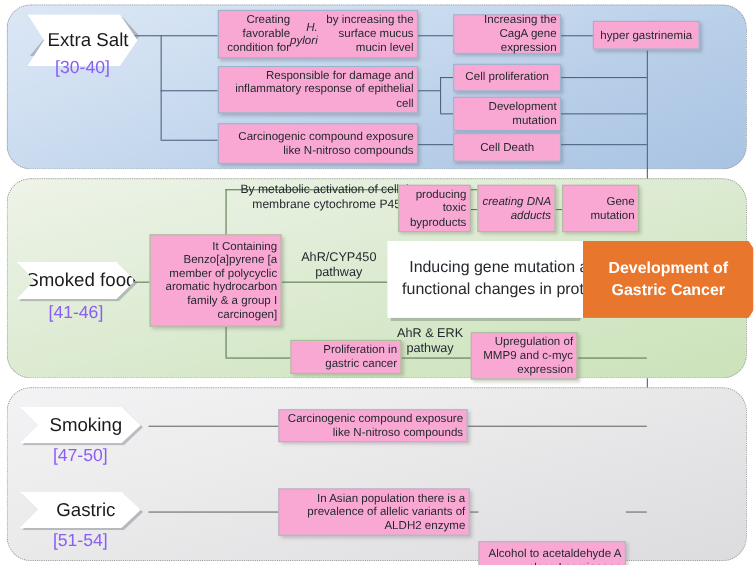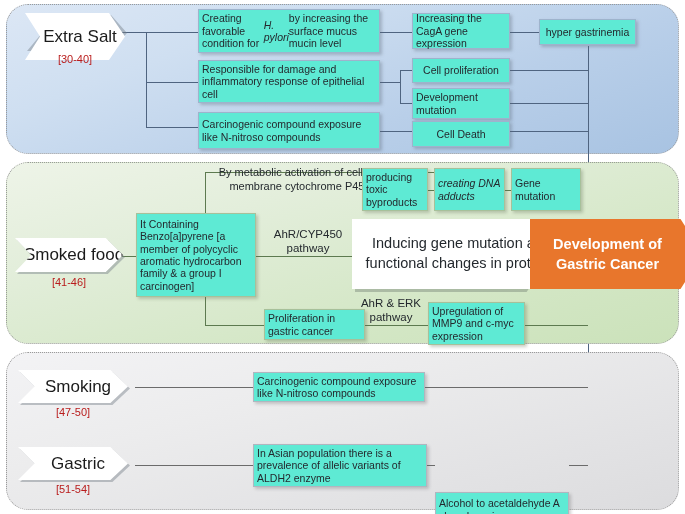--- a/index.html
+++ b/index.html
@@ -13,37 +13,37 @@
   .panel-gray{background:linear-gradient(165deg,#f3f3f5 0%,#ececed 35%,#e2e2e4 75%,#dcdcde 100%);}
 
   
   .ln{position:absolute;background:#4f6480;}
   .lnh{height:1px;}
   .lnv{width:1px;}
   .ln-g{background:#5d7a50;}
   .ln-k{background:#6b6b6b;}
 
   
-  .box{position:absolute;box-sizing:border-box;background:#5eead4;border:1px solid #9eb3cc;
+  .box{position:absolute;box-sizing:border-box;background:#f9a8d4;border:1px solid #9eb3cc;
        box-shadow:2px 2px 3px rgba(90,100,115,.35);display:flex;align-items:center;
-       justify-content:center;text-align:left;color:#24292e;line-height:1.18;
+       justify-content:center;text-align:right;color:#24292e;line-height:1.18;
        padding:2px 3px;font-size:10.5px;}
   .box-g{border-color:#a7c09a;box-shadow:2px 2px 3px rgba(95,110,85,.32);}
   .box-k{border-color:#b0b6bf;box-shadow:2px 2px 3px rgba(105,105,110,.32);}
 
   
   .chev{position:absolute;background:#ffffff;
         -webkit-clip-path:polygon(0 0, 84% 0, 100% 50%, 84% 100%, 0 100%, 15% 50%);
         clip-path:polygon(0 0, 84% 0, 100% 50%, 84% 100%, 0 100%, 15% 50%);
         display:flex;align-items:center;justify-content:center;}
   .chev-shadow{position:absolute;background:rgba(120,128,138,.45);
         -webkit-clip-path:polygon(0 0, 84% 0, 100% 50%, 84% 100%, 0 100%, 15% 50%);
         clip-path:polygon(0 0, 84% 0, 100% 50%, 84% 100%, 0 100%, 15% 50%);}
   .chev-label{font-size:17px;color:#1b1b1b;white-space:nowrap;padding-left:10px;}
-  .ref{position:absolute;font-size:11px;color:#b91c1c;text-align:center;}
+  .ref{position:absolute;font-size:16px;color:#8b5cf6;text-align:center;}
 
   
   .penta{position:absolute;background:#ffffff;
         -webkit-clip-path:polygon(0 0, 88% 0, 100% 50%, 88% 100%, 0 100%);
         clip-path:polygon(0 0, 88% 0, 100% 50%, 88% 100%, 0 100%);
         display:flex;align-items:center;justify-content:center;text-align:center;
         font-size:14.5px;color:#24292e;line-height:1.35;}
   .penta-shadow{position:absolute;background:rgba(120,132,120,.45);
         -webkit-clip-path:polygon(0 0, 88% 0, 100% 50%, 88% 100%, 0 100%);
         clip-path:polygon(0 0, 88% 0, 100% 50%, 88% 100%, 0 100%);}

